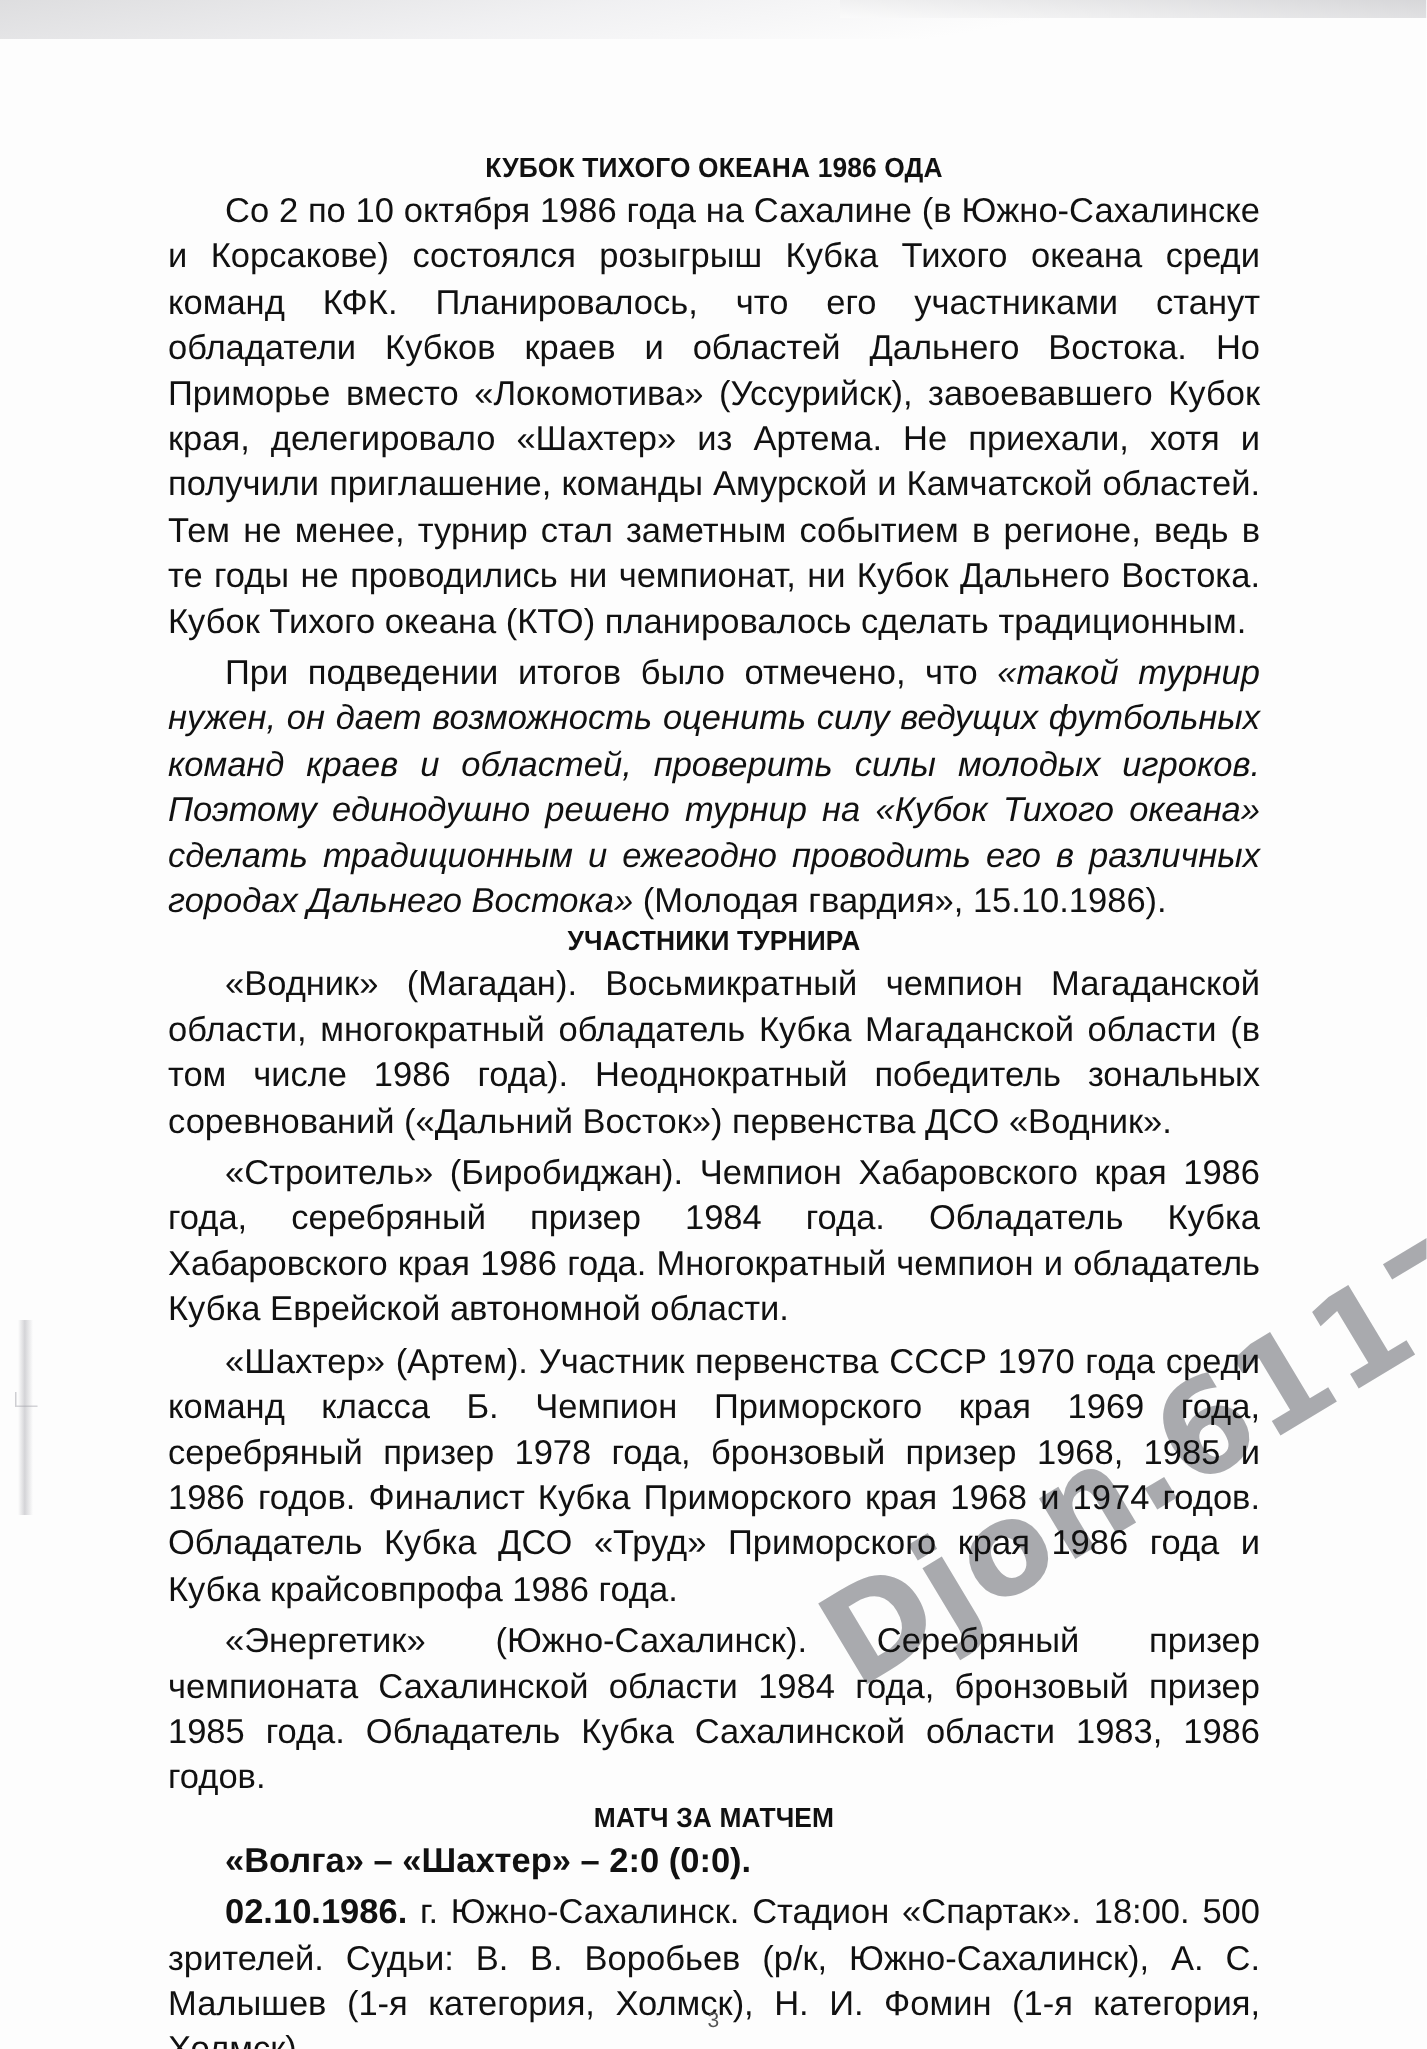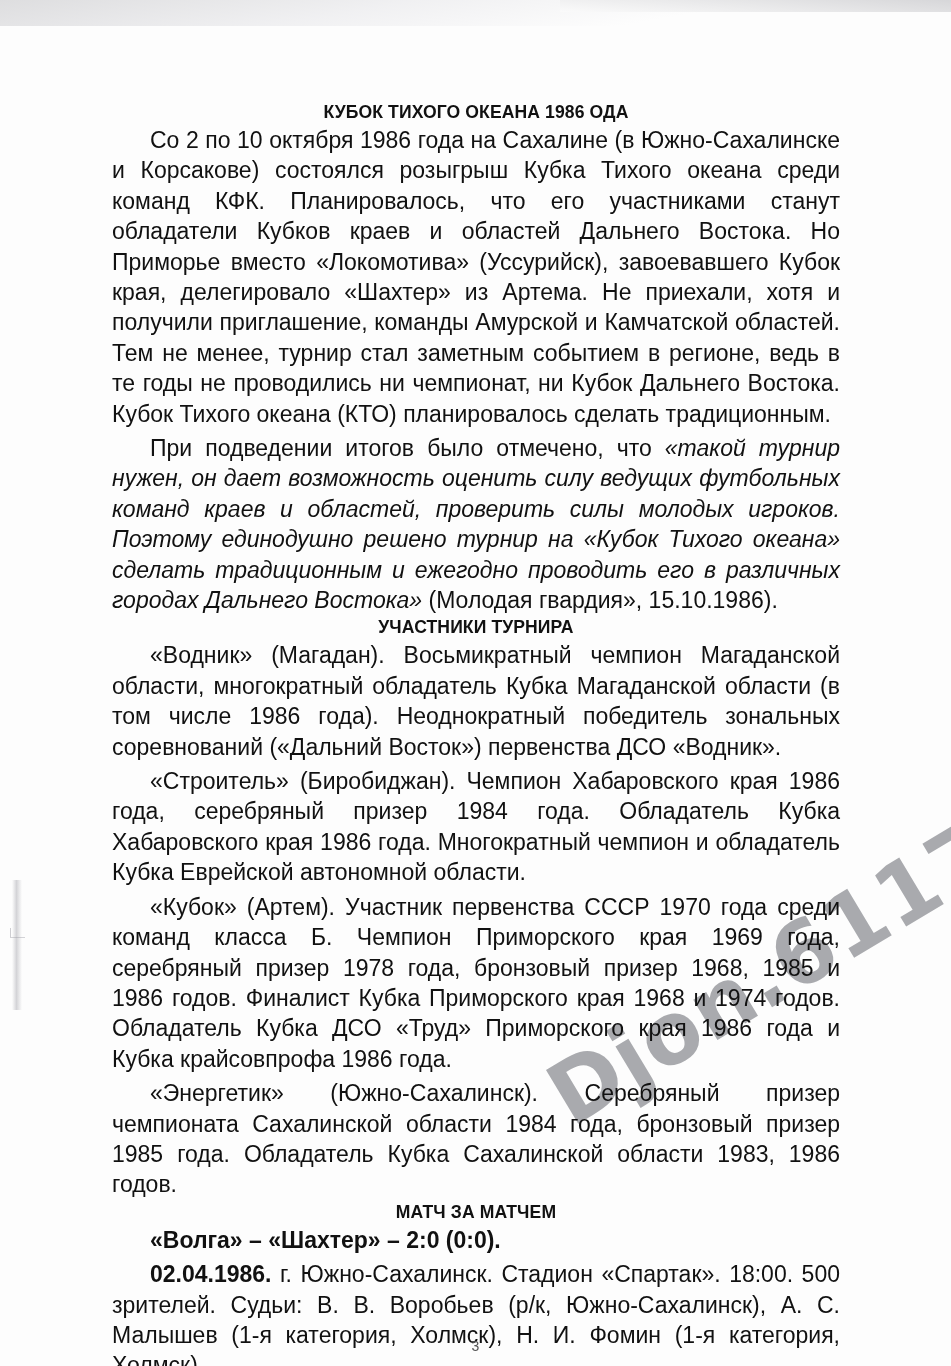--- a/index.html
+++ b/index.html
@@ -144,29 +144,29 @@
     <p class="body-par"><span>При подведении итогов было отмечено, что </span><span class="quote-it">«такой турнир нужен, он дает возможность оценить силу ведущих футбольных команд краев и областей, проверить силы молодых игроков. Поэтому единодушно решено турнир на «Кубок Тихого океана» сделать традиционным и ежегодно проводить его в различных городах Дальнего Востока»</span><span> (Молодая гвардия», 15.10.1986).</span></p>
 
 
     <h2 class="section-heading heading-participants">УЧАСТНИКИ ТУРНИРА</h2>
 
     <p class="body-par"><span class="team-name">«Водник»</span><span> (Магадан). Восьмикратный чемпион Магаданской области, многократный обладатель Кубка Магаданской области (в том числе 1986 года). Неоднократный победитель зональных соревнований («Дальний Восток») первенства ДСО «Водник».</span></p>
 
 
     <p class="body-par"><span class="team-name">«Строитель»</span><span> (Биробиджан). Чемпион Хабаровского края 1986 года, серебряный призер 1984 года. Обладатель Кубка Хабаровского края 1986 года. Многократный чемпион и обладатель Кубка Еврейской автономной области.</span></p>
 
-    <p class="body-par"><span class="team-name">«Кубок»</span><span> (Артем). Участник первенства СССР 1970 года среди команд класса Б. Чемпион Приморского края 1969 года, серебряный призер 1978 года, бронзовый призер 1968, 1985 и 1986 годов. Финалист Кубка Приморского края 1968 и 1974 годов. Обладатель Кубка ДСО «Труд» Приморского края 1986 года и Кубка крайсовпрофа 1986 года.</span></p>
+    <p class="body-par"><span class="team-name">«Шахтер»</span><span> (Артем). Участник первенства СССР 1970 года среди команд класса Б. Чемпион Приморского края 1969 года, серебряный призер 1978 года, бронзовый призер 1968, 1985 и 1986 годов. Финалист Кубка Приморского края 1968 и 1974 годов. Обладатель Кубка ДСО «Труд» Приморского края 1986 года и Кубка крайсовпрофа 1986 года.</span></p>
 
     <p class="body-par"><span class="team-name">«Энергетик»</span><span> (Южно-Сахалинск). Серебряный призер чемпионата Сахалинской области 1984 года, бронзовый призер 1985 года. Обладатель Кубка Сахалинской области 1983, 1986 годов.</span></p>
 
     <h2 class="section-heading heading-matches">МАТЧ ЗА МАТЧЕМ</h2>
 
     <p class="body-par match-line">«Волга» – «Шахтер» – 2:0 (0:0).</p>
 
-    <p class="body-par"><span class="bold-date">02.04.1986.</span><span> г. Южно-Сахалинск. Стадион «Спартак». 18:00. 500 зрителей. Судьи: В. В. Воробьев (р/к, Южно-Сахалинск), А. С. Малышев (1-я категория, Холмск), Н. И. Фомин (1-я категория, Холмск).</span></p>
+    <p class="body-par"><span class="bold-date">02.10.1986.</span><span> г. Южно-Сахалинск. Стадион «Спартак». 18:00. 500 зрителей. Судьи: В. В. Воробьев (р/к, Южно-Сахалинск), А. С. Малышев (1-я категория, Холмск), Н. И. Фомин (1-я категория, Холмск).</span></p>
 
     <p class="body-par"><span class="team-name">«Волга»:</span><span> Александр Есипенко, Валерий Ларькин, Виктор Ступников, Анатолий Клявин, Юрий Грушевой, Сергей Микула, Николай Тараканов, Александр Шемяков, Алексей Агафонов, Юрий Керимов, Станислав Процков.</span></p>
 
   </div>
 
   <div class="page-number">3</div>
 
 </div>
 
 </body></html>

